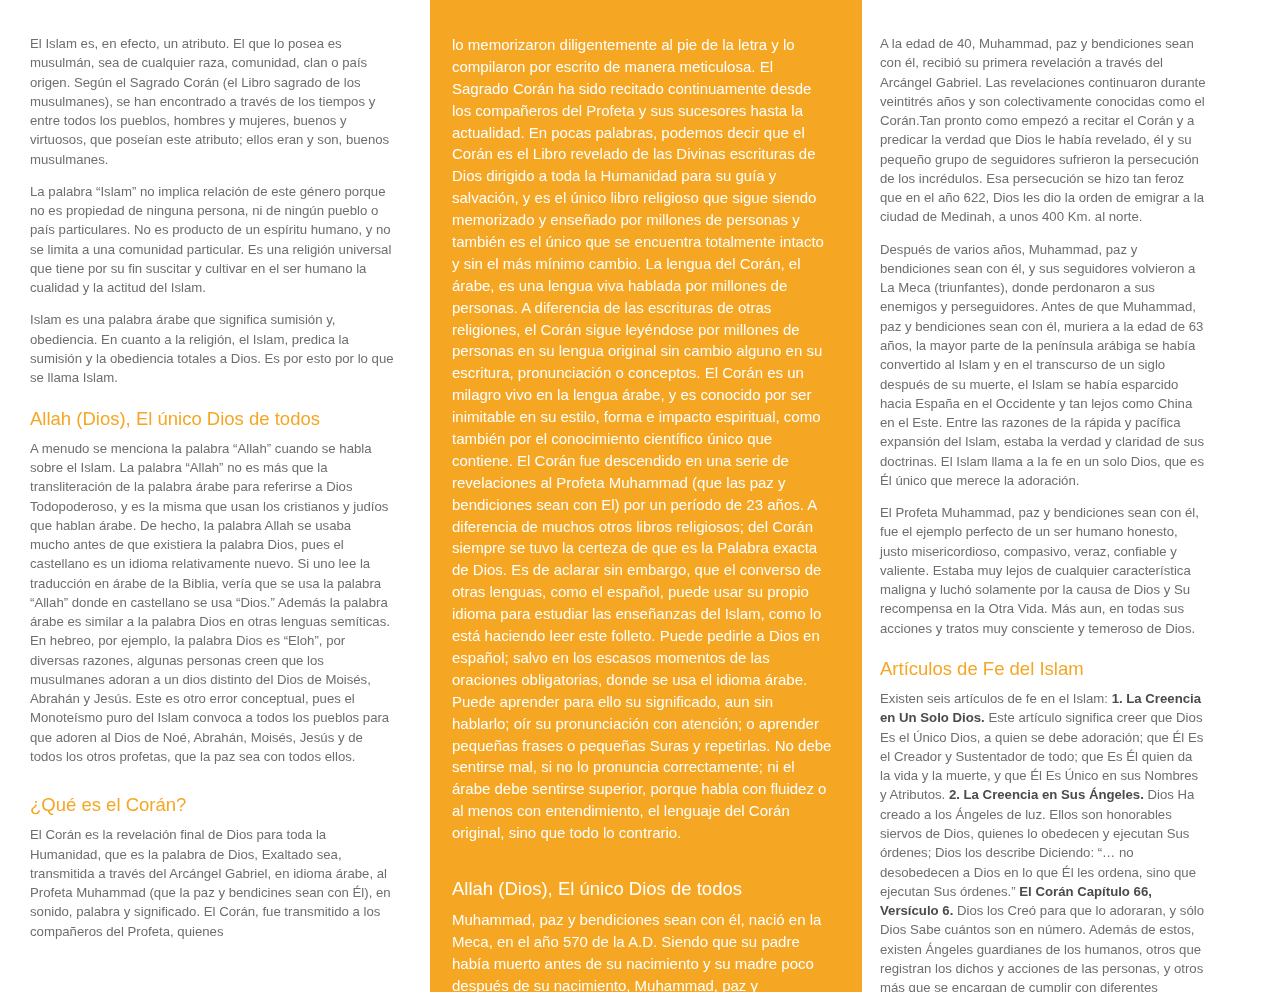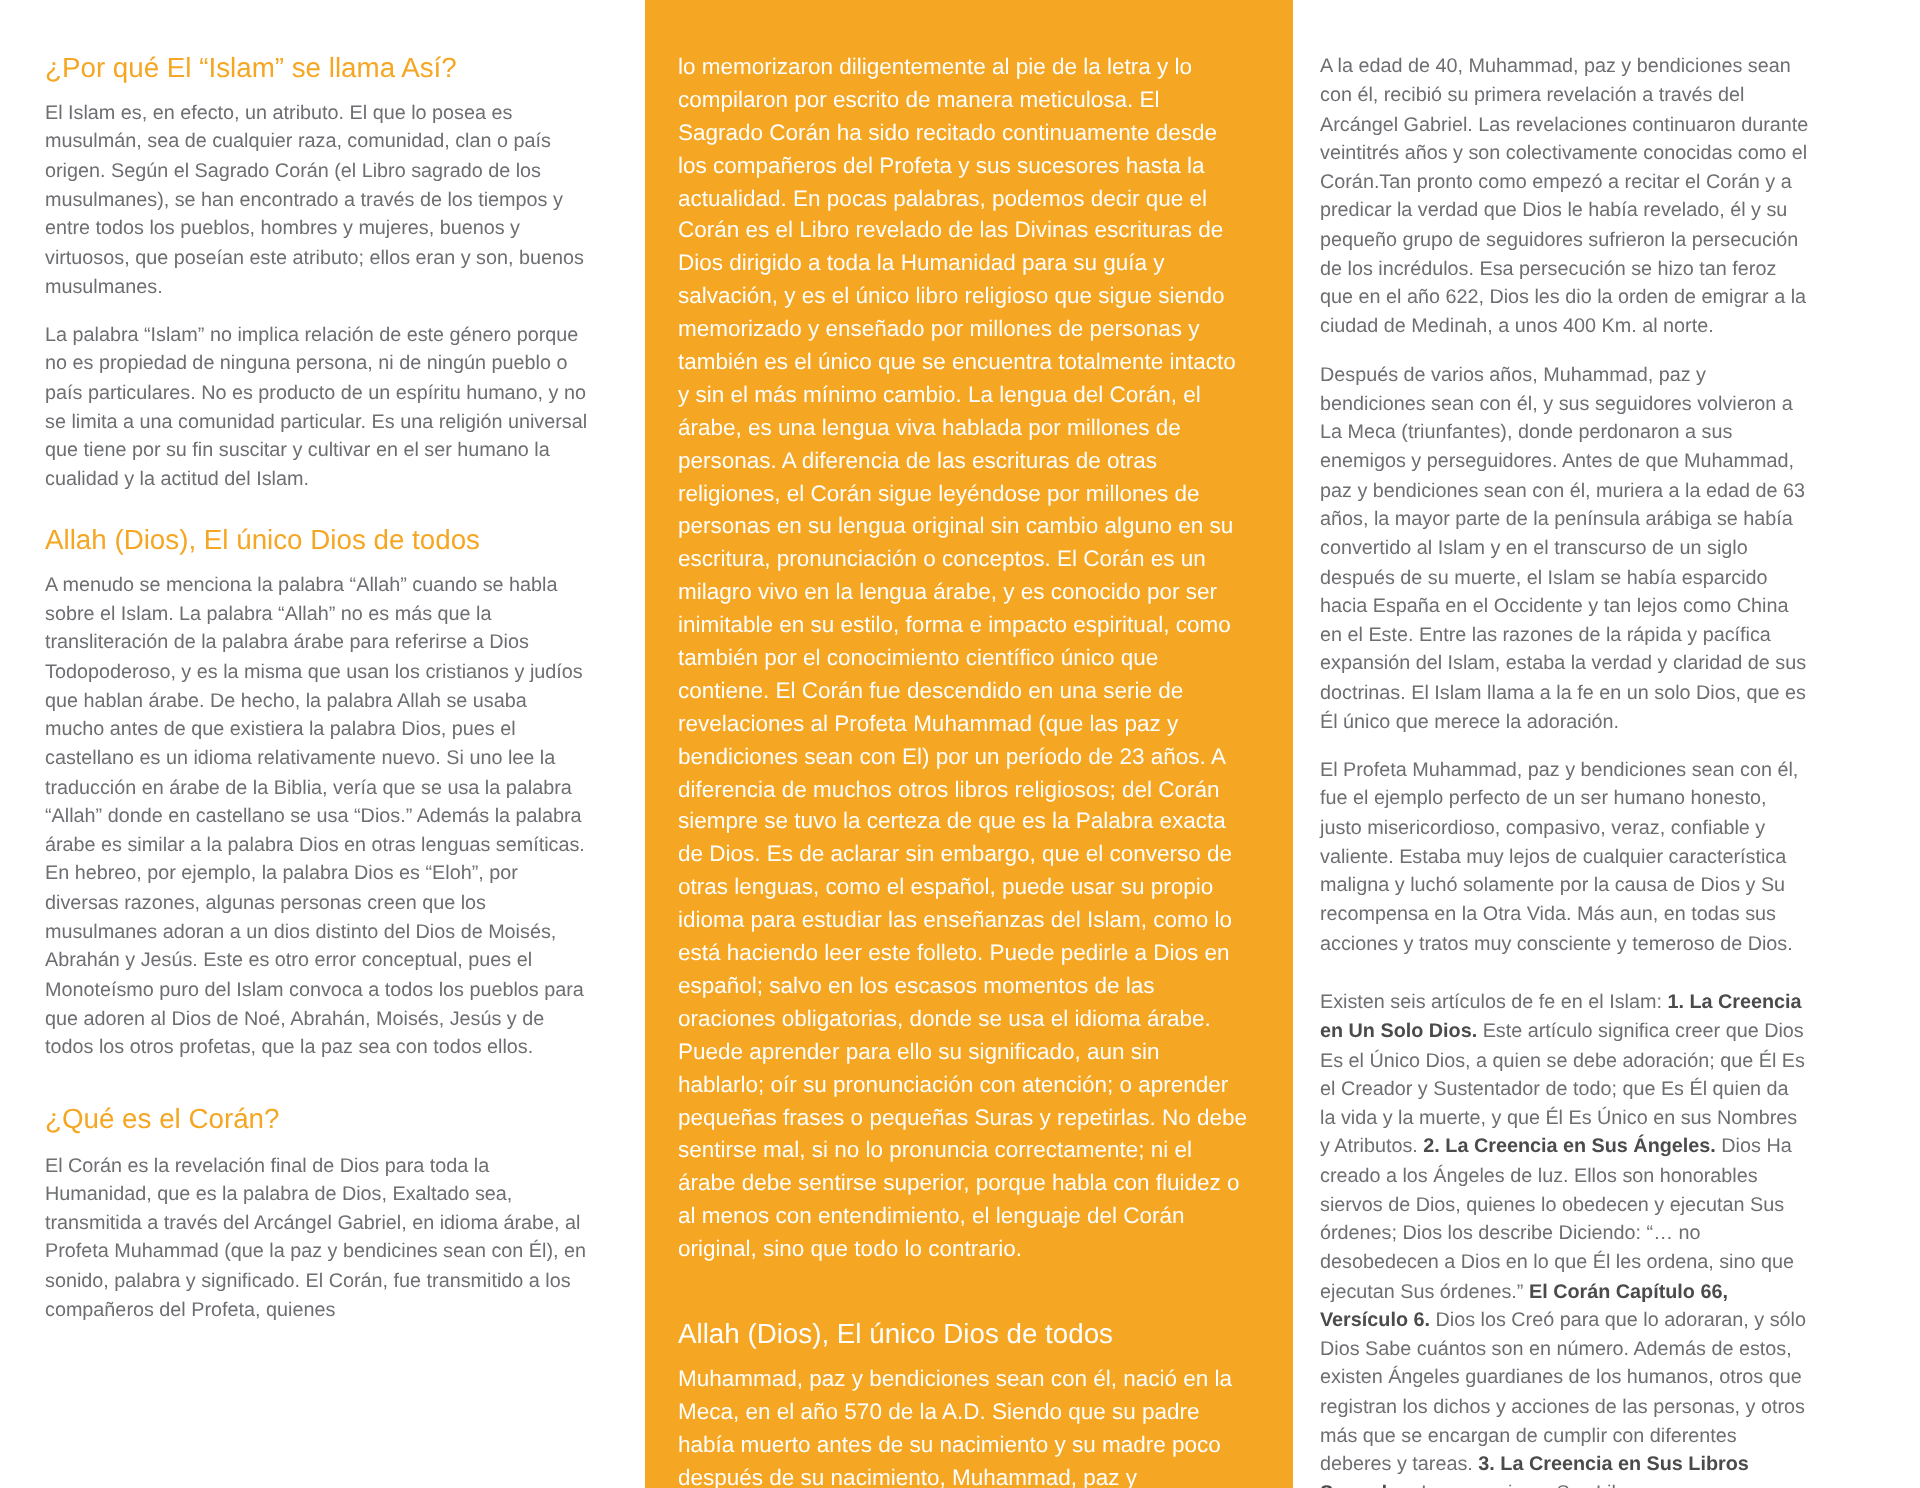--- a/index.html
+++ b/index.html
@@ -86,23 +86,23 @@
   .spacer-md { height: 20px; }
   .spacer-lg { height: 28px; }
 </style>
 </head>
 <body>
 
 <div class="page">
 
   <div class="col-left">
 
-    <h2 class="heading-orange">¿Por qué El “Islam” se llama Así?</h2>
     <p class="body-gray">El Islam es, en efecto, un atributo. El que lo posea es musulmán, sea de cualquier raza, comunidad, clan o país origen. Según el Sagrado Corán (el Libro sagrado de los musulmanes), se han encontrado a través de los tiempos y entre todos los pueblos, hombres y mujeres, buenos y virtuosos, que poseían este atributo; ellos eran y son, buenos musulmanes.</p>
     <p class="body-gray">La palabra “Islam” no implica relación de este género porque no es propiedad de ninguna persona, ni de ningún pueblo o país particulares. No es producto de un espíritu humano, y no se limita a una comunidad particular. Es una religión universal que tiene por su fin suscitar y cultivar en el ser humano la cualidad y la actitud del Islam.</p>
+    <p class="body-gray">Islam es una palabra árabe que significa sumisión y, obediencia. En cuanto a la religión, el Islam, predica la sumisión y la obediencia totales a Dios. Es por esto por lo que se llama Islam.</p>
 
     <div class="spacer-md"></div>
 
     <h2 class="heading-orange">Allah (Dios), El único Dios de todos</h2>
     <p class="body-gray">A menudo se menciona la palabra “Allah” cuando se habla sobre el Islam. La palabra “Allah” no es más que la transliteración de la palabra árabe para referirse a Dios Todopoderoso, y es la misma que usan los cristianos y judíos que hablan árabe. De hecho, la palabra Allah se usaba mucho antes de que existiera la palabra Dios, pues el castellano es un idioma relativamente nuevo. Si uno lee la traducción en árabe de la Biblia, vería que se usa la palabra “Allah” donde en castellano se usa “Dios.” Además la palabra árabe es similar a la palabra Dios en otras lenguas semíticas. En hebreo, por ejemplo, la palabra Dios es “Eloh”, por diversas razones, algunas personas creen que los musulmanes adoran a un dios distinto del Dios de Moisés, Abrahán y Jesús. Este es otro error conceptual, pues el Monoteísmo puro del Islam convoca a todos los pueblos para que adoren al Dios de Noé, Abrahán, Moisés, Jesús y de todos los otros profetas, que la paz sea con todos ellos.</p>
 
     <div class="spacer-lg"></div>
 
     <h2 class="heading-orange">¿Qué es el Corán?</h2>
     <p class="body-gray">El Corán es la revelación final de Dios para toda la Humanidad, que es la palabra de Dios, Exaltado sea, transmitida a través del Arcángel Gabriel, en idioma árabe, al Profeta Muhammad (que la paz y bendicines sean con Él), en sonido, palabra y significado. El Corán, fue transmitido a los compañeros del Profeta, quienes</p>
@@ -117,16 +117,17 @@
     <p class="body-white">Muhammad, paz y bendiciones sean con él, nació en la Meca, en el año 570 de la A.D. Siendo que su padre había muerto antes de su nacimiento y su madre poco después de su nacimiento, Muhammad, paz y bendiciones sean con él, fue criado por su tío quien pertenecía a una respetada tribu de Curaish. Fue criado analfabeto, no podía leer o escribir, y así permaneció hasta el día de su muerte. Al crecer, se hizo conocido entre su gente por ser veraz, confiable, generoso y sincero. Era tan sincero que lo llamaban “el confiable”. Muhammad, paz y bendiciones sean con él, era muy religioso y siempre detestó la decadencia y la idolatría de su sociedad.</p>
   </div>
 
   <div class="col-right">
     <p class="body-gray">A la edad de 40, Muhammad, paz y bendiciones sean con él, recibió su primera revelación a través del Arcángel Gabriel. Las revelaciones continuaron durante veintitrés años y son colectivamente conocidas como el Corán.Tan pronto como empezó a recitar el Corán y a predicar la verdad que Dios le había revelado, él y su pequeño grupo de seguidores sufrieron la persecución de los incrédulos. Esa persecución se hizo tan feroz que en el año 622, Dios les dio la orden de emigrar a la ciudad de Medinah, a unos 400 Km. al norte.</p>
     <p class="body-gray">Después de varios años, Muhammad, paz y bendiciones sean con él, y sus seguidores volvieron a La Meca (triunfantes), donde perdonaron a sus enemigos y perseguidores. Antes de que Muhammad, paz y bendiciones sean con él, muriera a la edad de 63 años, la mayor parte de la península arábiga se había convertido al Islam y en el transcurso de un siglo después de su muerte, el Islam se había esparcido hacia España en el Occidente y tan lejos como China en el Este. Entre las razones de la rápida y pacífica expansión del Islam, estaba la verdad y claridad de sus doctrinas. El Islam llama a la fe en un solo Dios, que es Él único que merece la adoración.</p>
     <p class="body-gray">El Profeta Muhammad, paz y bendiciones sean con él, fue el ejemplo perfecto de un ser humano honesto, justo misericordioso, compasivo, veraz, confiable y valiente. Estaba muy lejos de cualquier característica maligna y luchó solamente por la causa de Dios y Su recompensa en la Otra Vida. Más aun,  en todas sus acciones y tratos muy consciente y temeroso de Dios.</p>
 
     <div class="spacer-md"></div>
 
+    <h2 class="heading-orange">Artículos de Fe del Islam</h2>
     <p class="art-body" id="articles-runs"><span>Existen seis artículos de fe en el Islam: </span><b>1. La Creencia en Un Solo Dios.</b><span> Este artículo significa creer que Dios Es el Único Dios, a quien se debe adoración; que Él Es el Creador y Sustentador de todo; que Es Él quien da la vida y la muerte, y que Él Es Único en sus Nombres y Atributos. </span><b>2. La Creencia en Sus Ángeles.</b><span> Dios Ha creado a los Ángeles de luz. Ellos son honorables siervos de Dios, quienes lo obedecen y ejecutan Sus órdenes; Dios los describe Diciendo: “… no desobedecen a Dios en lo que Él les ordena, sino que ejecutan Sus órdenes.” </span><b>El Corán Capítulo 66, Versículo 6.</b><span> Dios los Creó para que lo adoraran, y sólo Dios Sabe cuántos son en número. Además de estos, existen Ángeles guardianes de los humanos, otros que registran los dichos y acciones de las personas, y otros más que se encargan de cumplir con diferentes deberes y tareas. </span><b>3. La Creencia en Sus Libros Sagrados.</b><span> La creencia en Sus Libros es creer que Dios, Exaltado Sea, realmente Reveló Libros a Sus Mensajeros para transmitirlos a su gente. Estos Libros contienen la Palabra de Dios. Cuando un libro o Escritura era revelada, abrogaba la revelación precedente. Las Escrituras Divinas más conocidas son: </span></p>
   </div>
 
 </div>
 
 </body></html>

